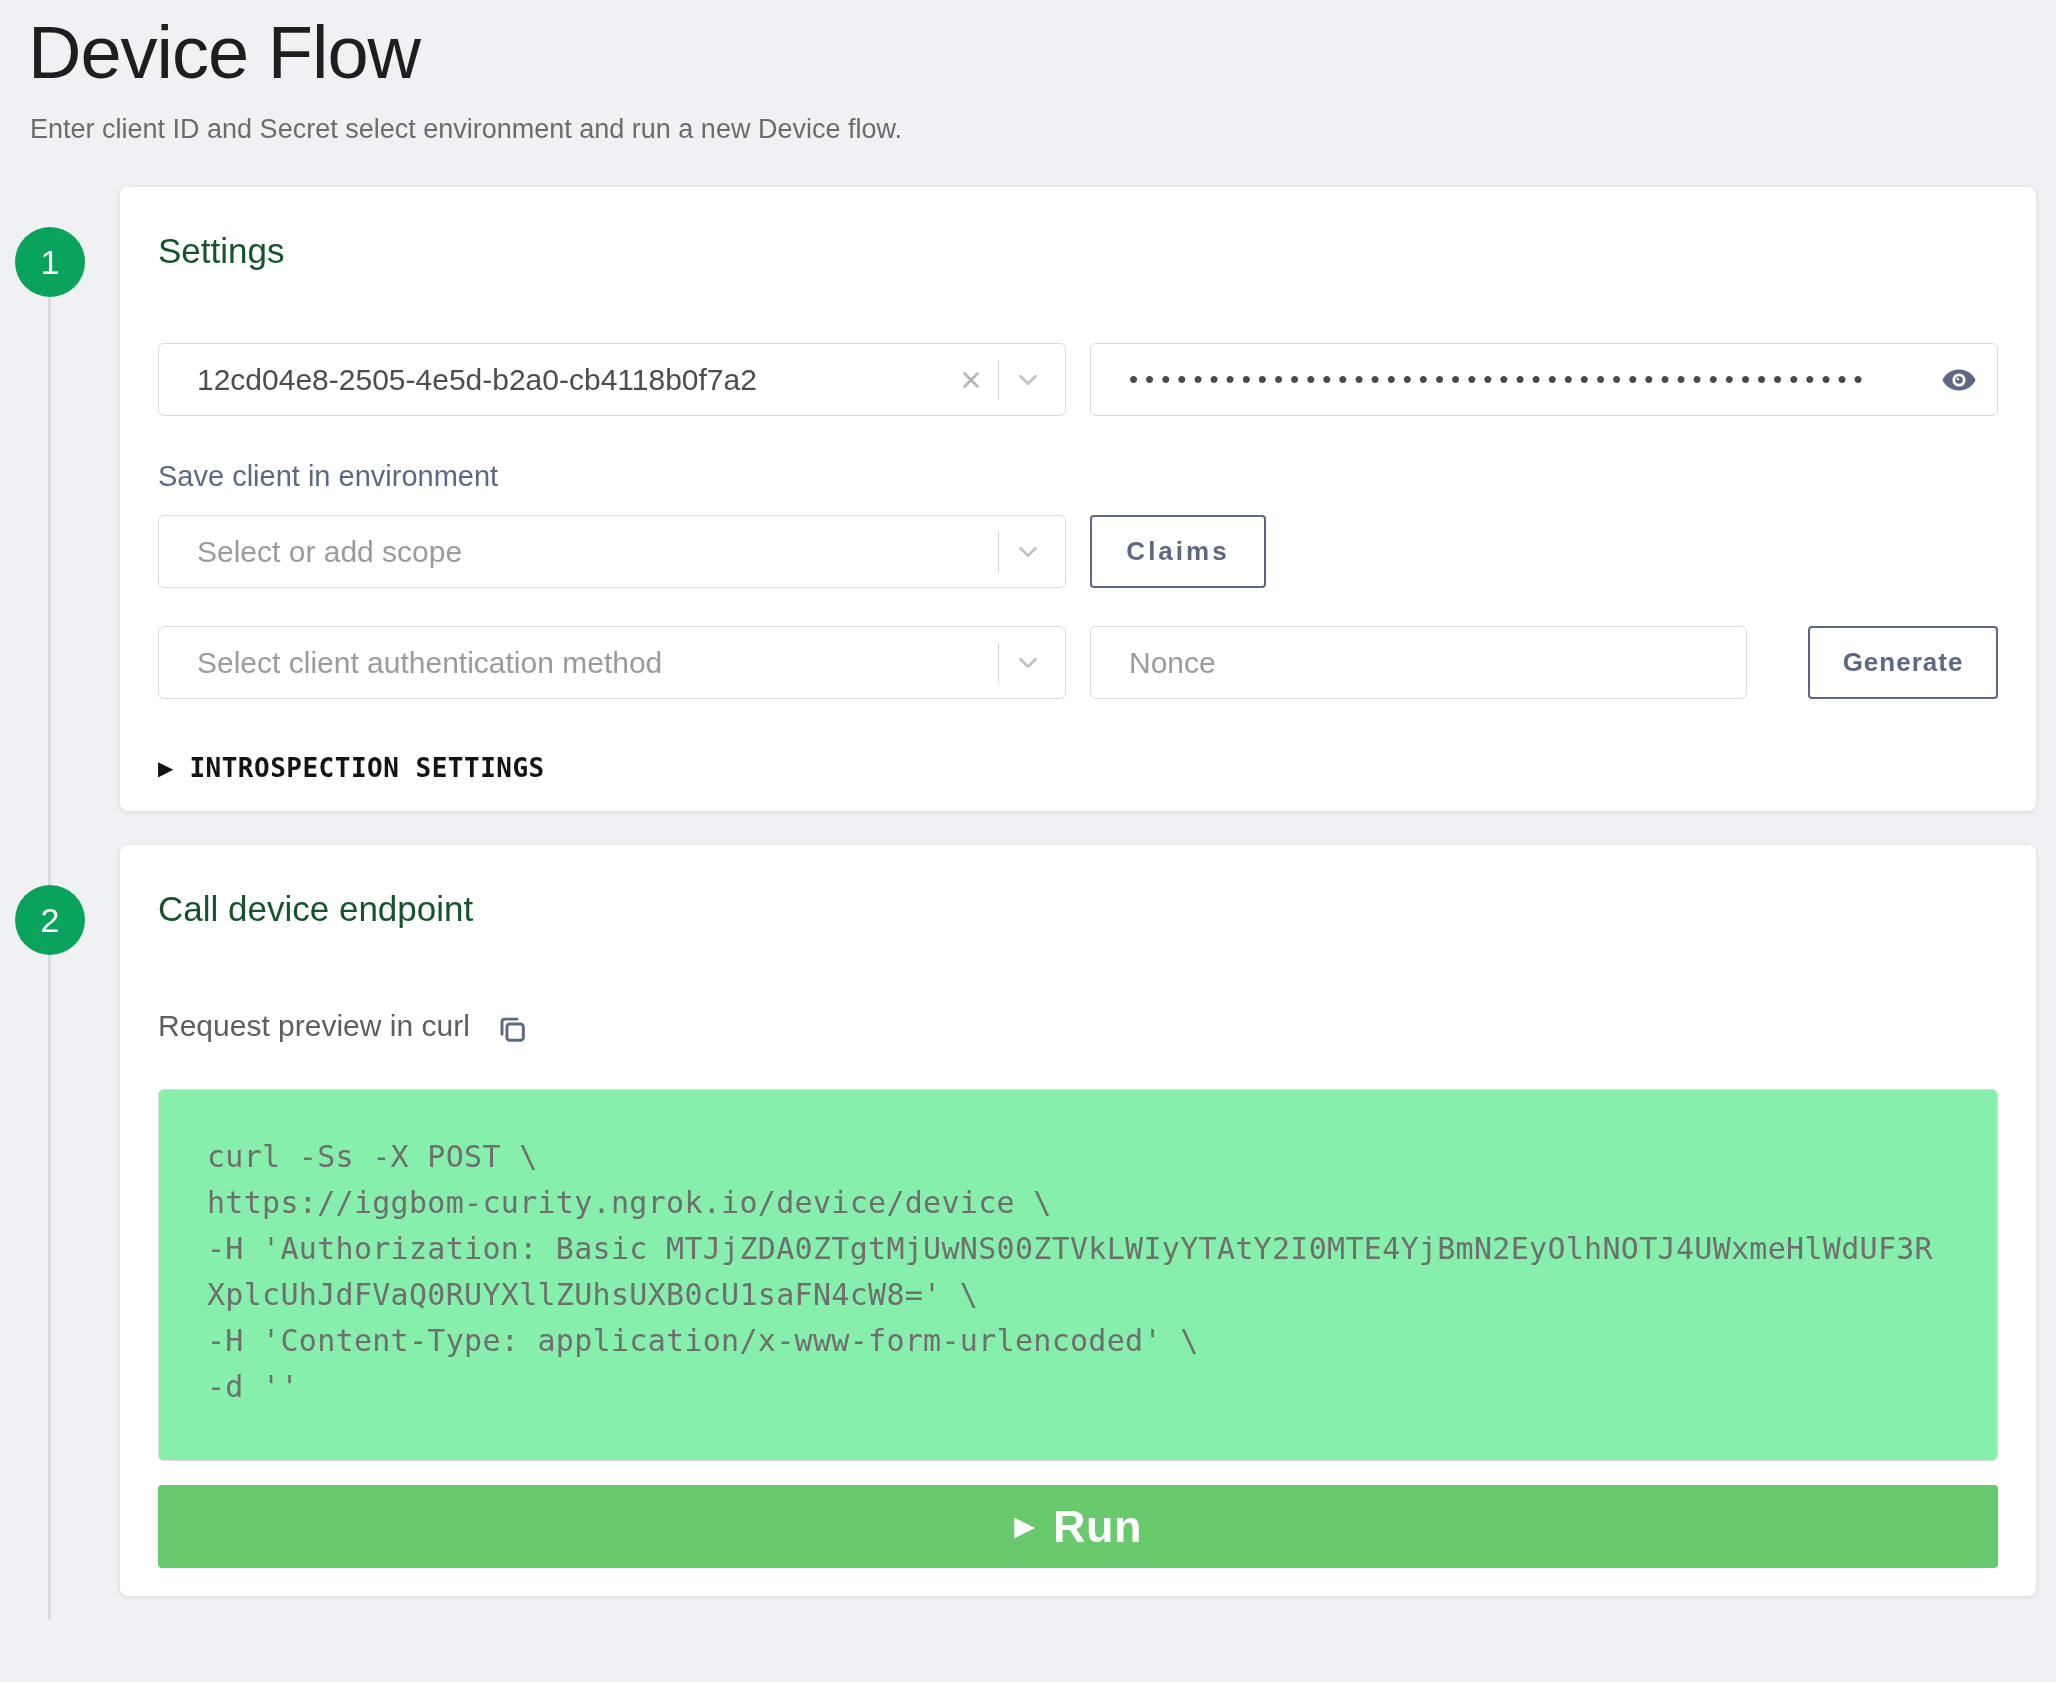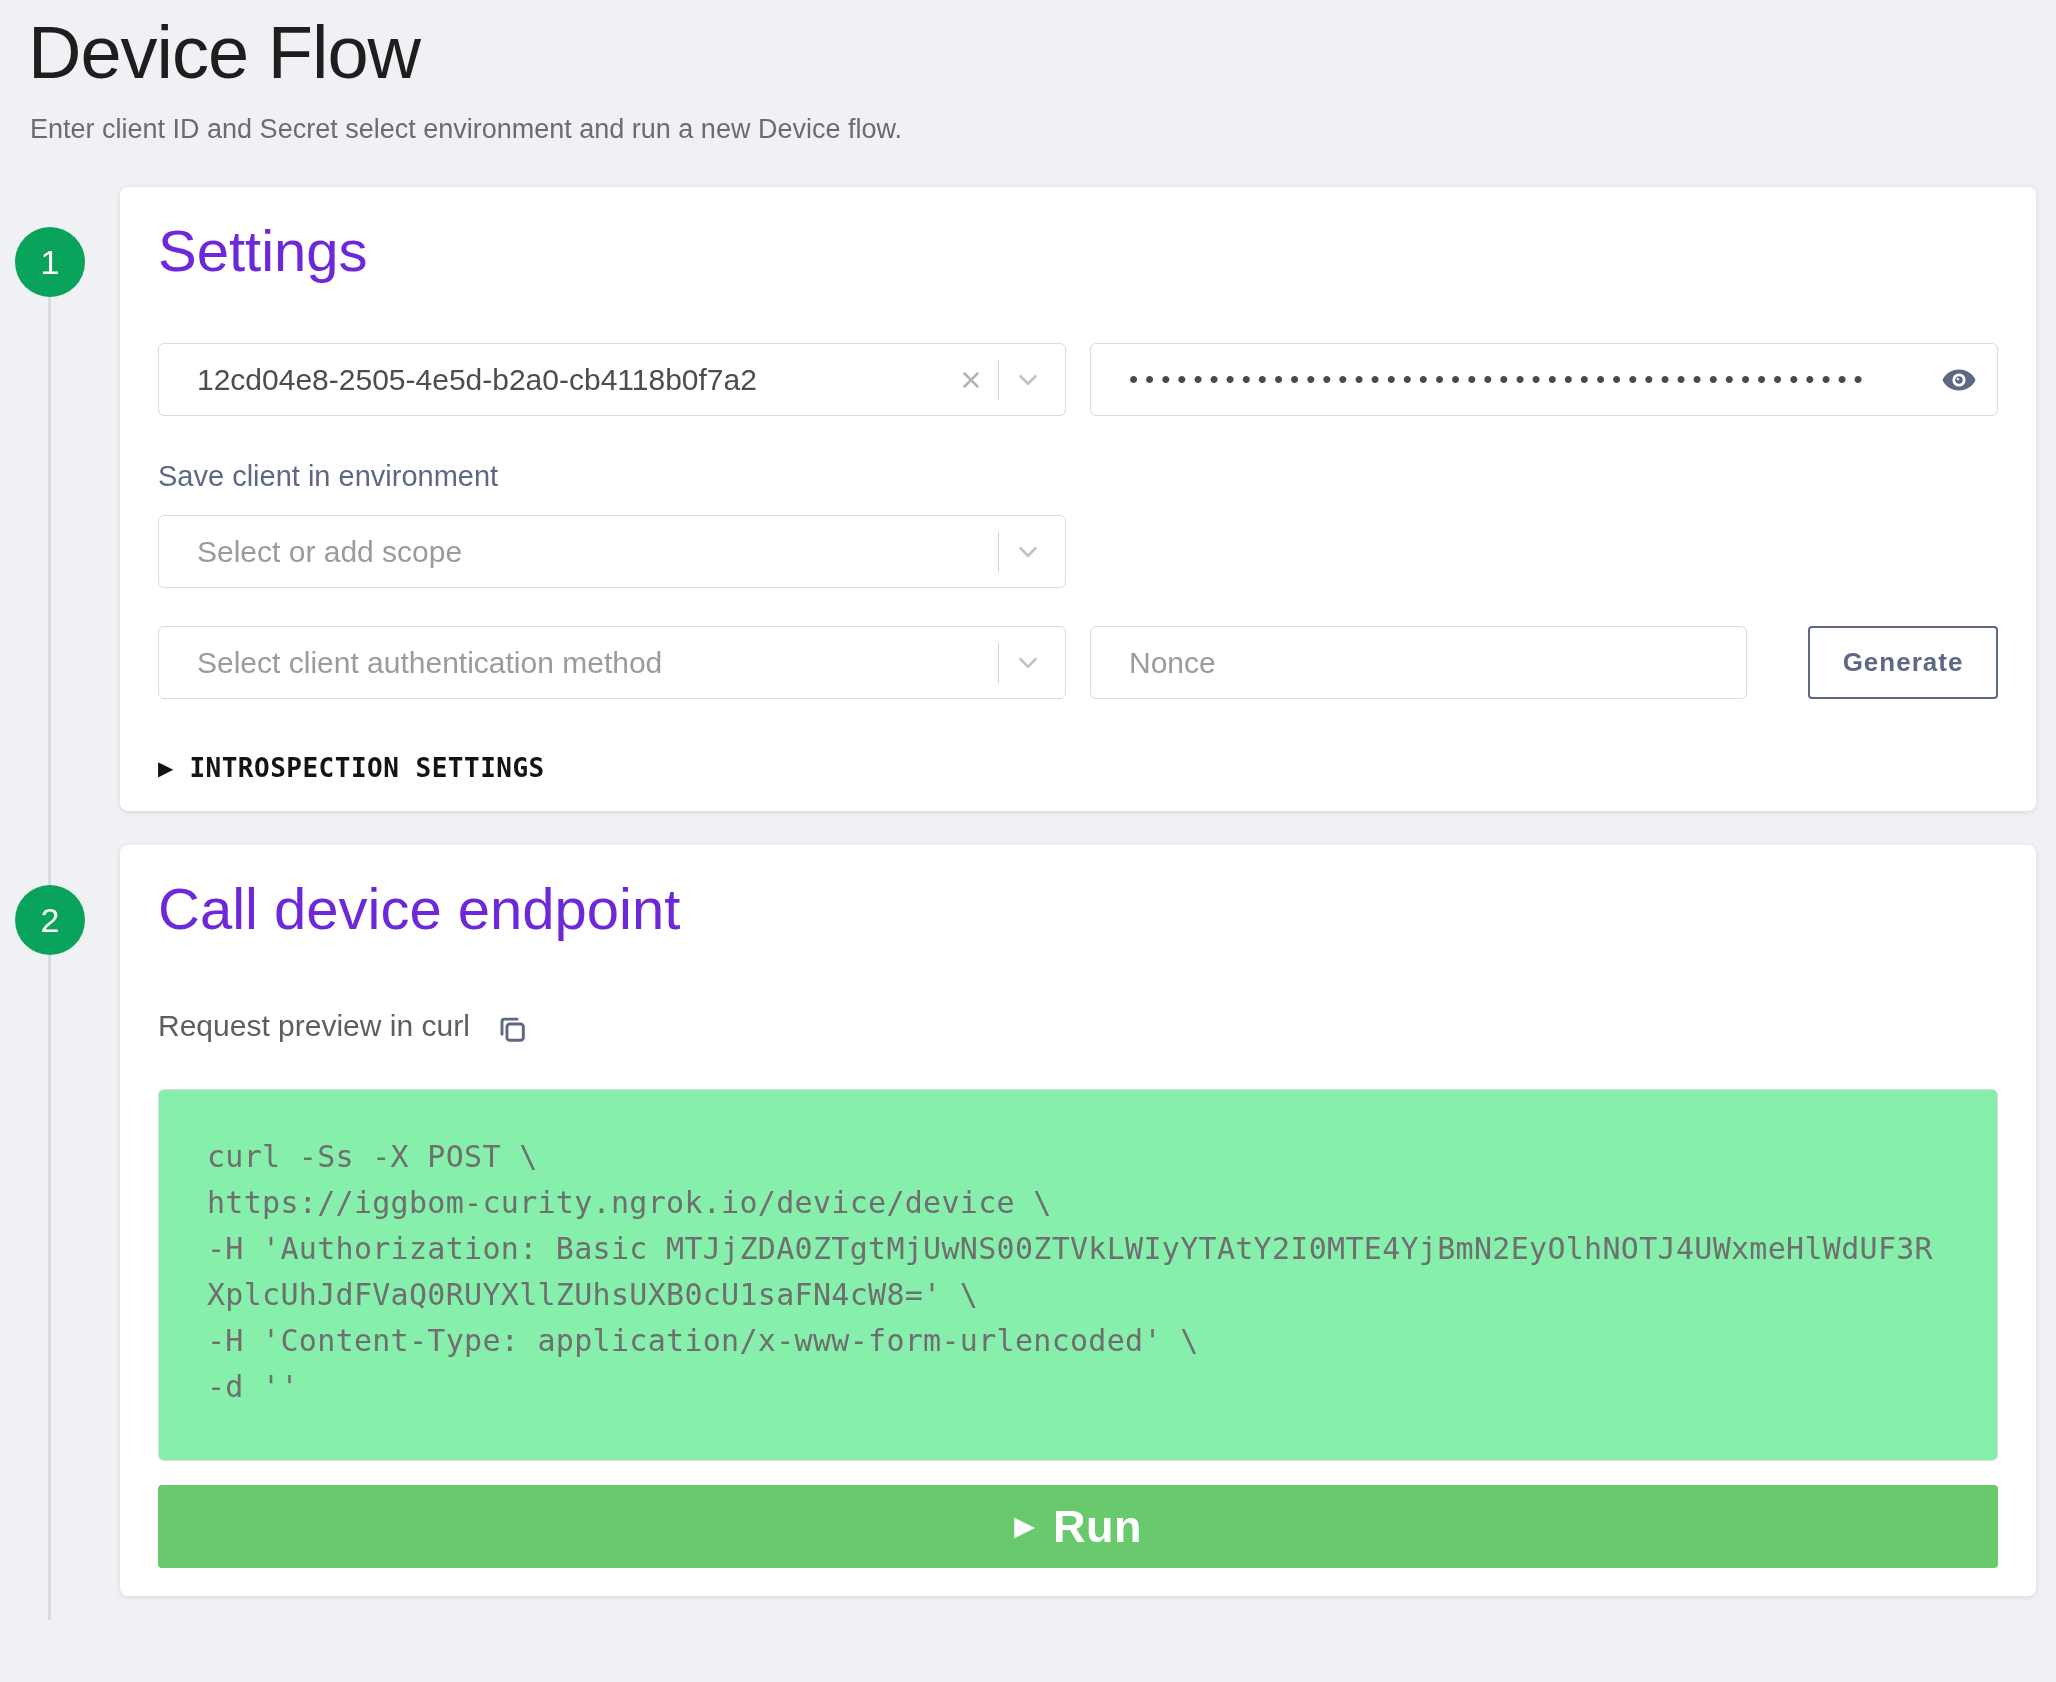--- a/index.html
+++ b/index.html
@@ -27,21 +27,21 @@
     position:absolute;left:15px;top:40px;width:70px;height:70px;border-radius:50%;
     background:#09a35b;color:#ffffff;display:flex;align-items:center;justify-content:center;
     font-size:34px;z-index:2;
   }
   .card{
     margin-left:120px;margin-right:20px;background:#ffffff;border-radius:8px;
     box-shadow:0 1px 5px rgba(25,35,60,0.13);
     padding:38px 38px 28px 38px;box-sizing:border-box;
   }
   .card-title{
-    font-size:58px;font-weight:400;color:#6d28d9;line-height:52px;margin:0;
+    font-size:35px;font-weight:400;color:#14532d;line-height:52px;margin:0;
   }
   
   .settings-grid{display:grid;grid-template-columns:1fr 1fr;column-gap:24px;}
   .mt-row1{margin-top:66px;}
   .mt-link{margin-top:44px;}
   .mt-row2{margin-top:22px;}
   .mt-row3{margin-top:38px;}
   .mt-intro{margin-top:54px;}
   .field{
     position:relative;display:flex;align-items:center;height:73px;background:#fff;
@@ -156,20 +156,23 @@
 
         <div class="field">
           <input type="text" placeholder="Select or add scope" style="">
           <span class="divider"></span>
           <span class="icon-btn">
             <svg width="30" height="30" viewBox="0 0 24 24">
               <path d="M6 9l6 6 6-6" stroke="#c4c4c4" stroke-width="2.2" fill="none" stroke-linecap="round" stroke-linejoin="round"></path>
             </svg>
           </span>
         </div>
+        <div>
+          <button class="outline-btn claims-btn">Claims</button>
+        </div>
       </div>
 
       <div class="settings-grid mt-row3">
 
         <div class="field">
           <input type="text" placeholder="Select client authentication method" style="">
           <span class="divider"></span>
           <span class="icon-btn">
             <svg width="30" height="30" viewBox="0 0 24 24">
               <path d="M6 9l6 6 6-6" stroke="#c4c4c4" stroke-width="2.2" fill="none" stroke-linecap="round" stroke-linejoin="round"></path>

